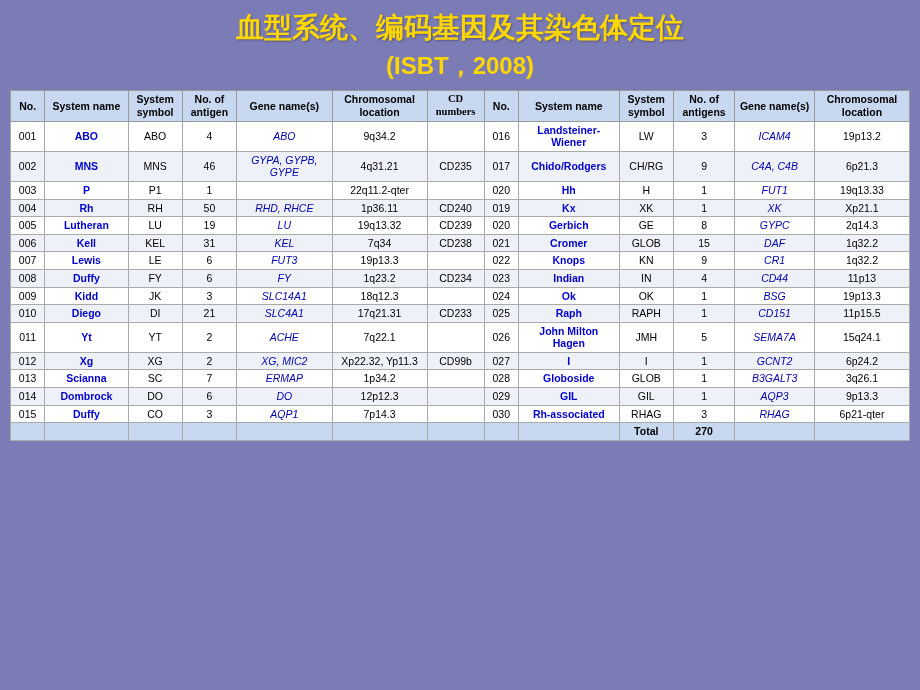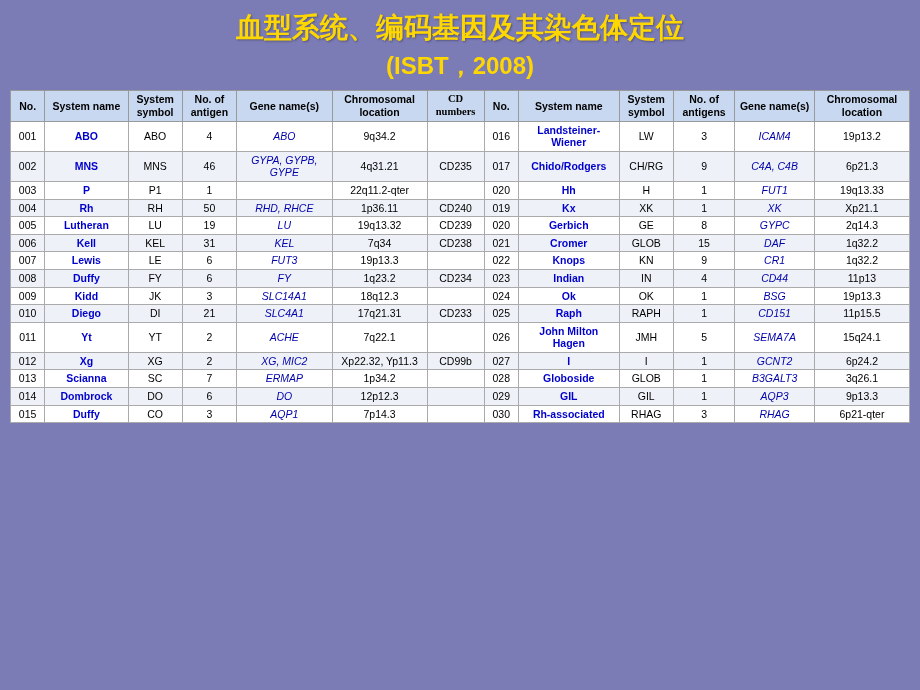--- a/index.html
+++ b/index.html
@@ -340,16 +340,31 @@
             <td><span class="gene-name">AQP1</span></td>
             <td><span>7p14.3</span></td>
             <td><span></span></td>
             <td><span>030</span></td>
             <td><span class="system-name">Rh-associated</span></td>
             <td><span>RHAG</span></td>
             <td><span>3</span></td>
             <td><span class="gene-name">RHAG</span></td>
             <td><span>6p21-qter</span></td>
           </tr>
+          <tr class="footer-row">
+            <td></td>
+            <td></td>
+            <td></td>
+            <td></td>
+            <td></td>
+            <td></td>
+            <td></td>
+            <td></td>
+            <td></td>
+            <td>Total</td>
+            <td>270</td>
+            <td></td>
+            <td></td>
+          </tr>
         </tbody>
     </table>
   </div>
 </div>
 
 </body></html>

